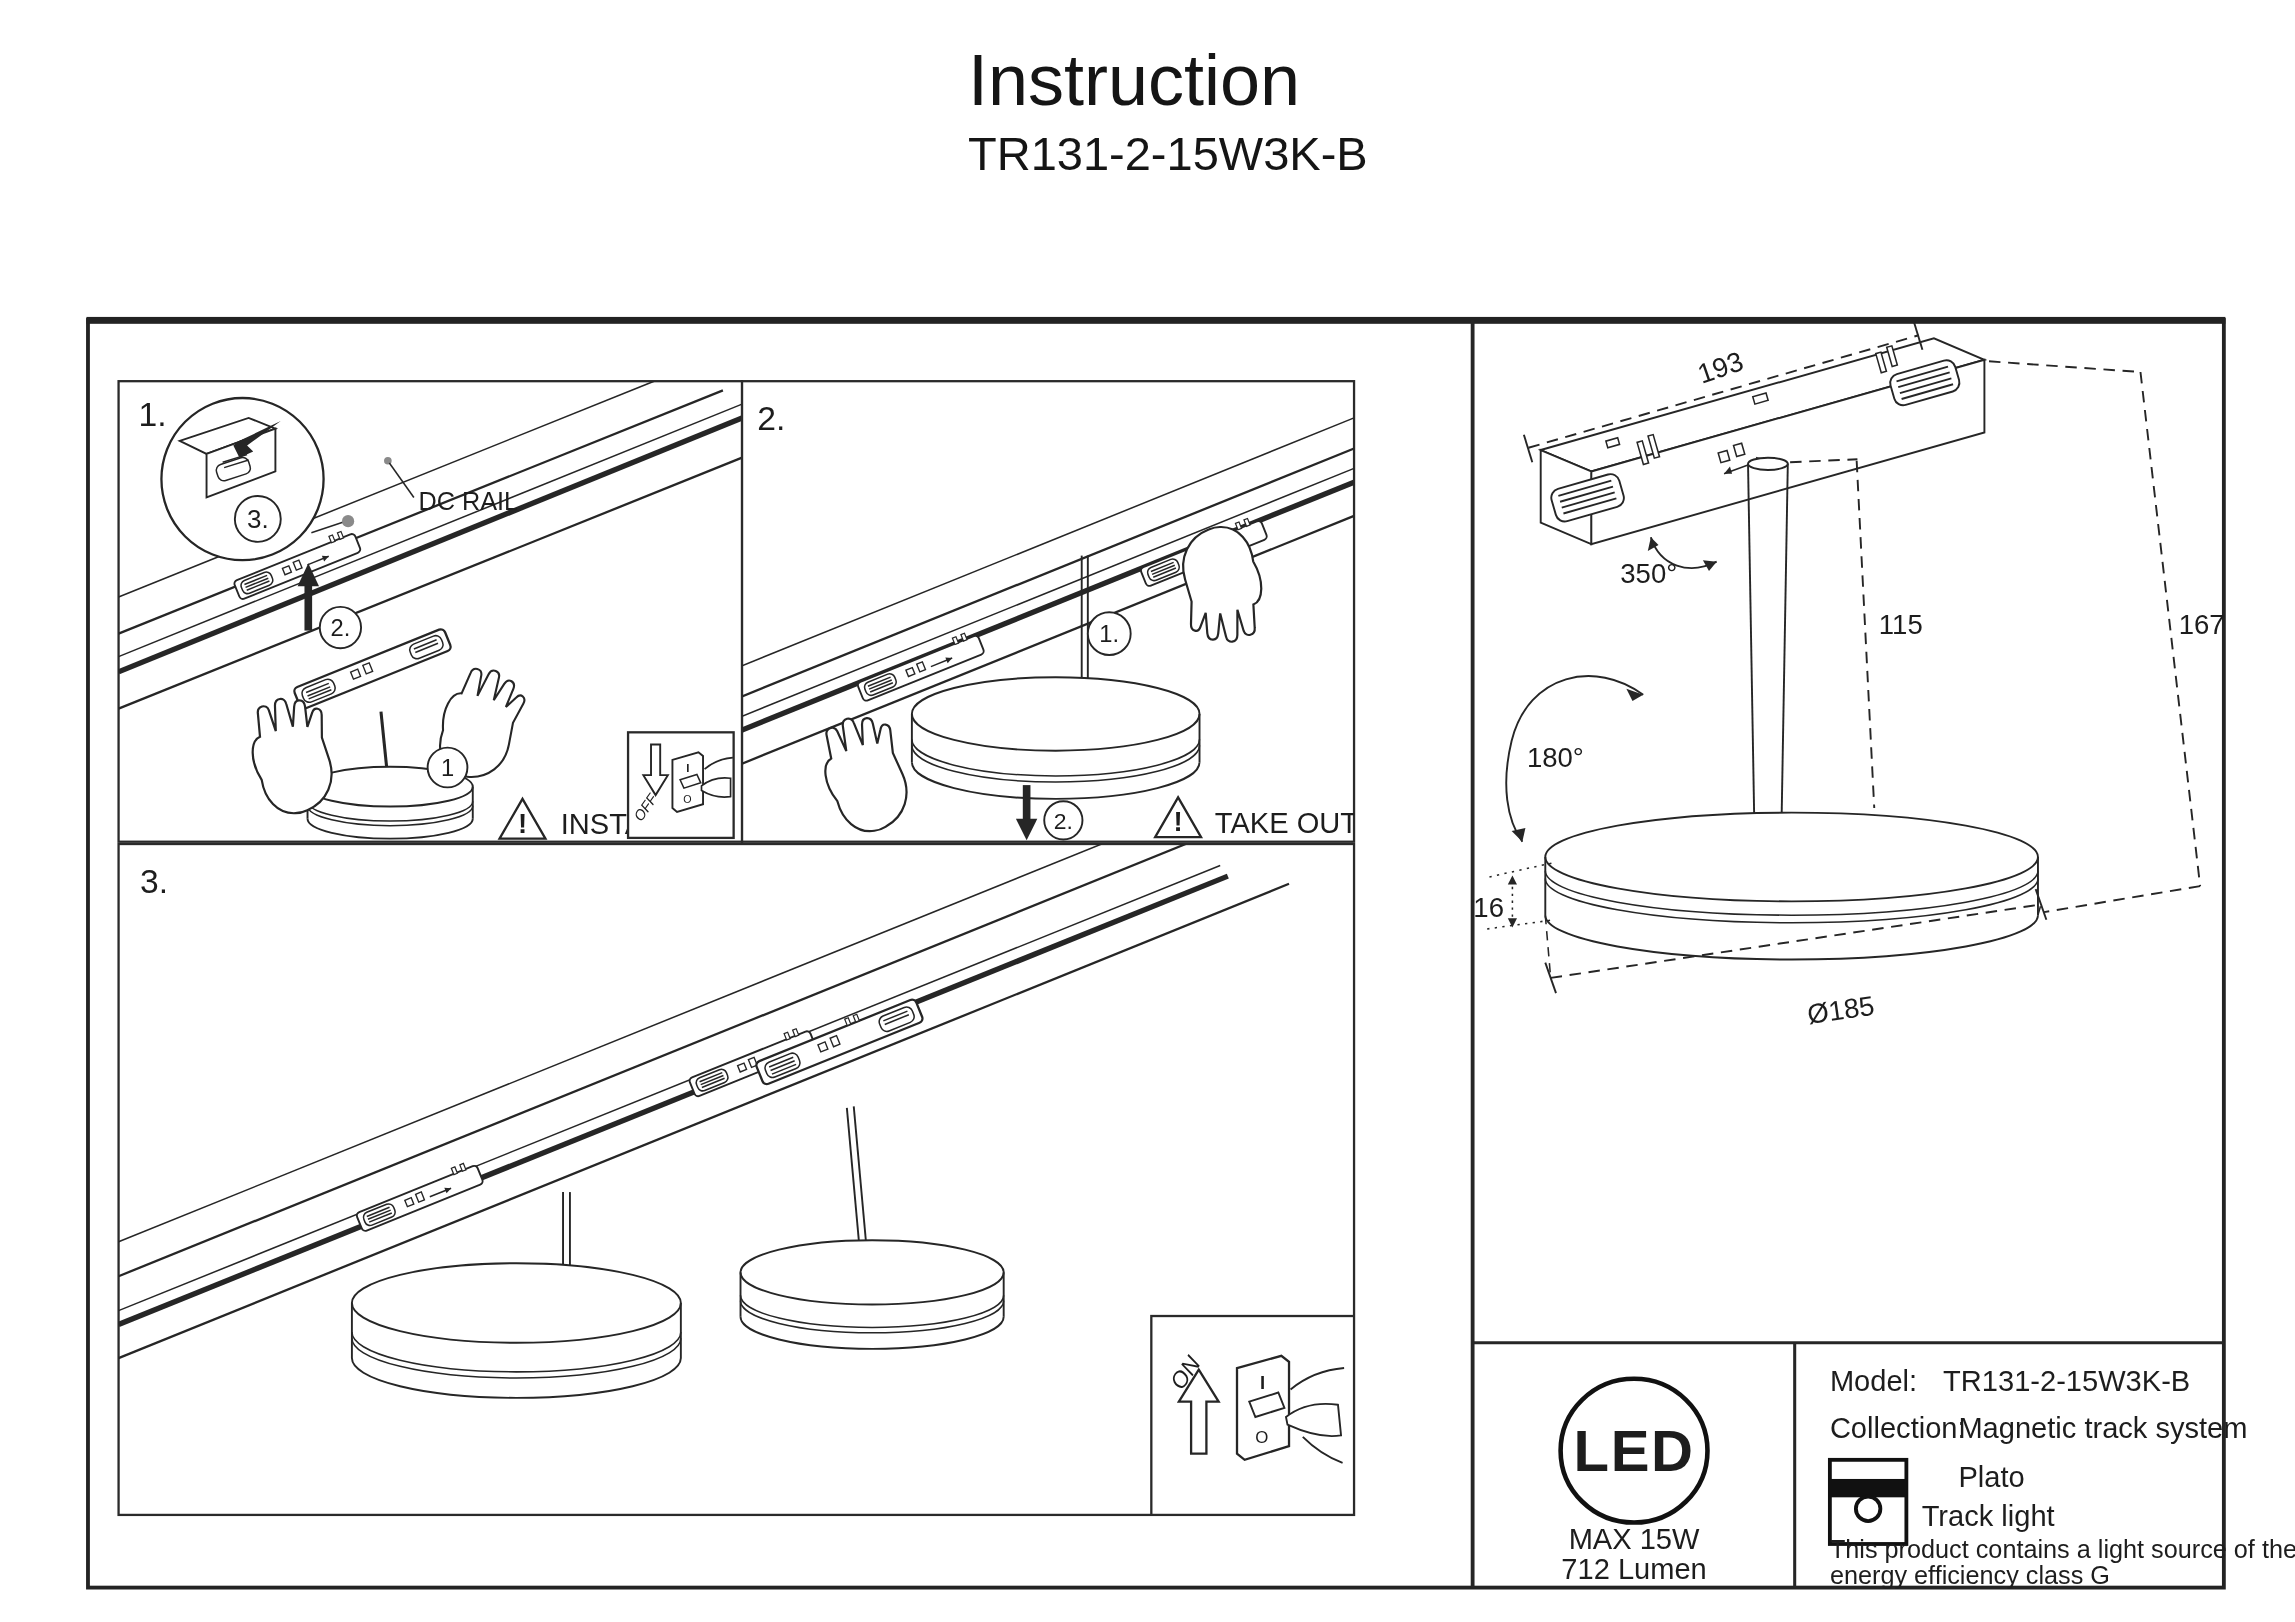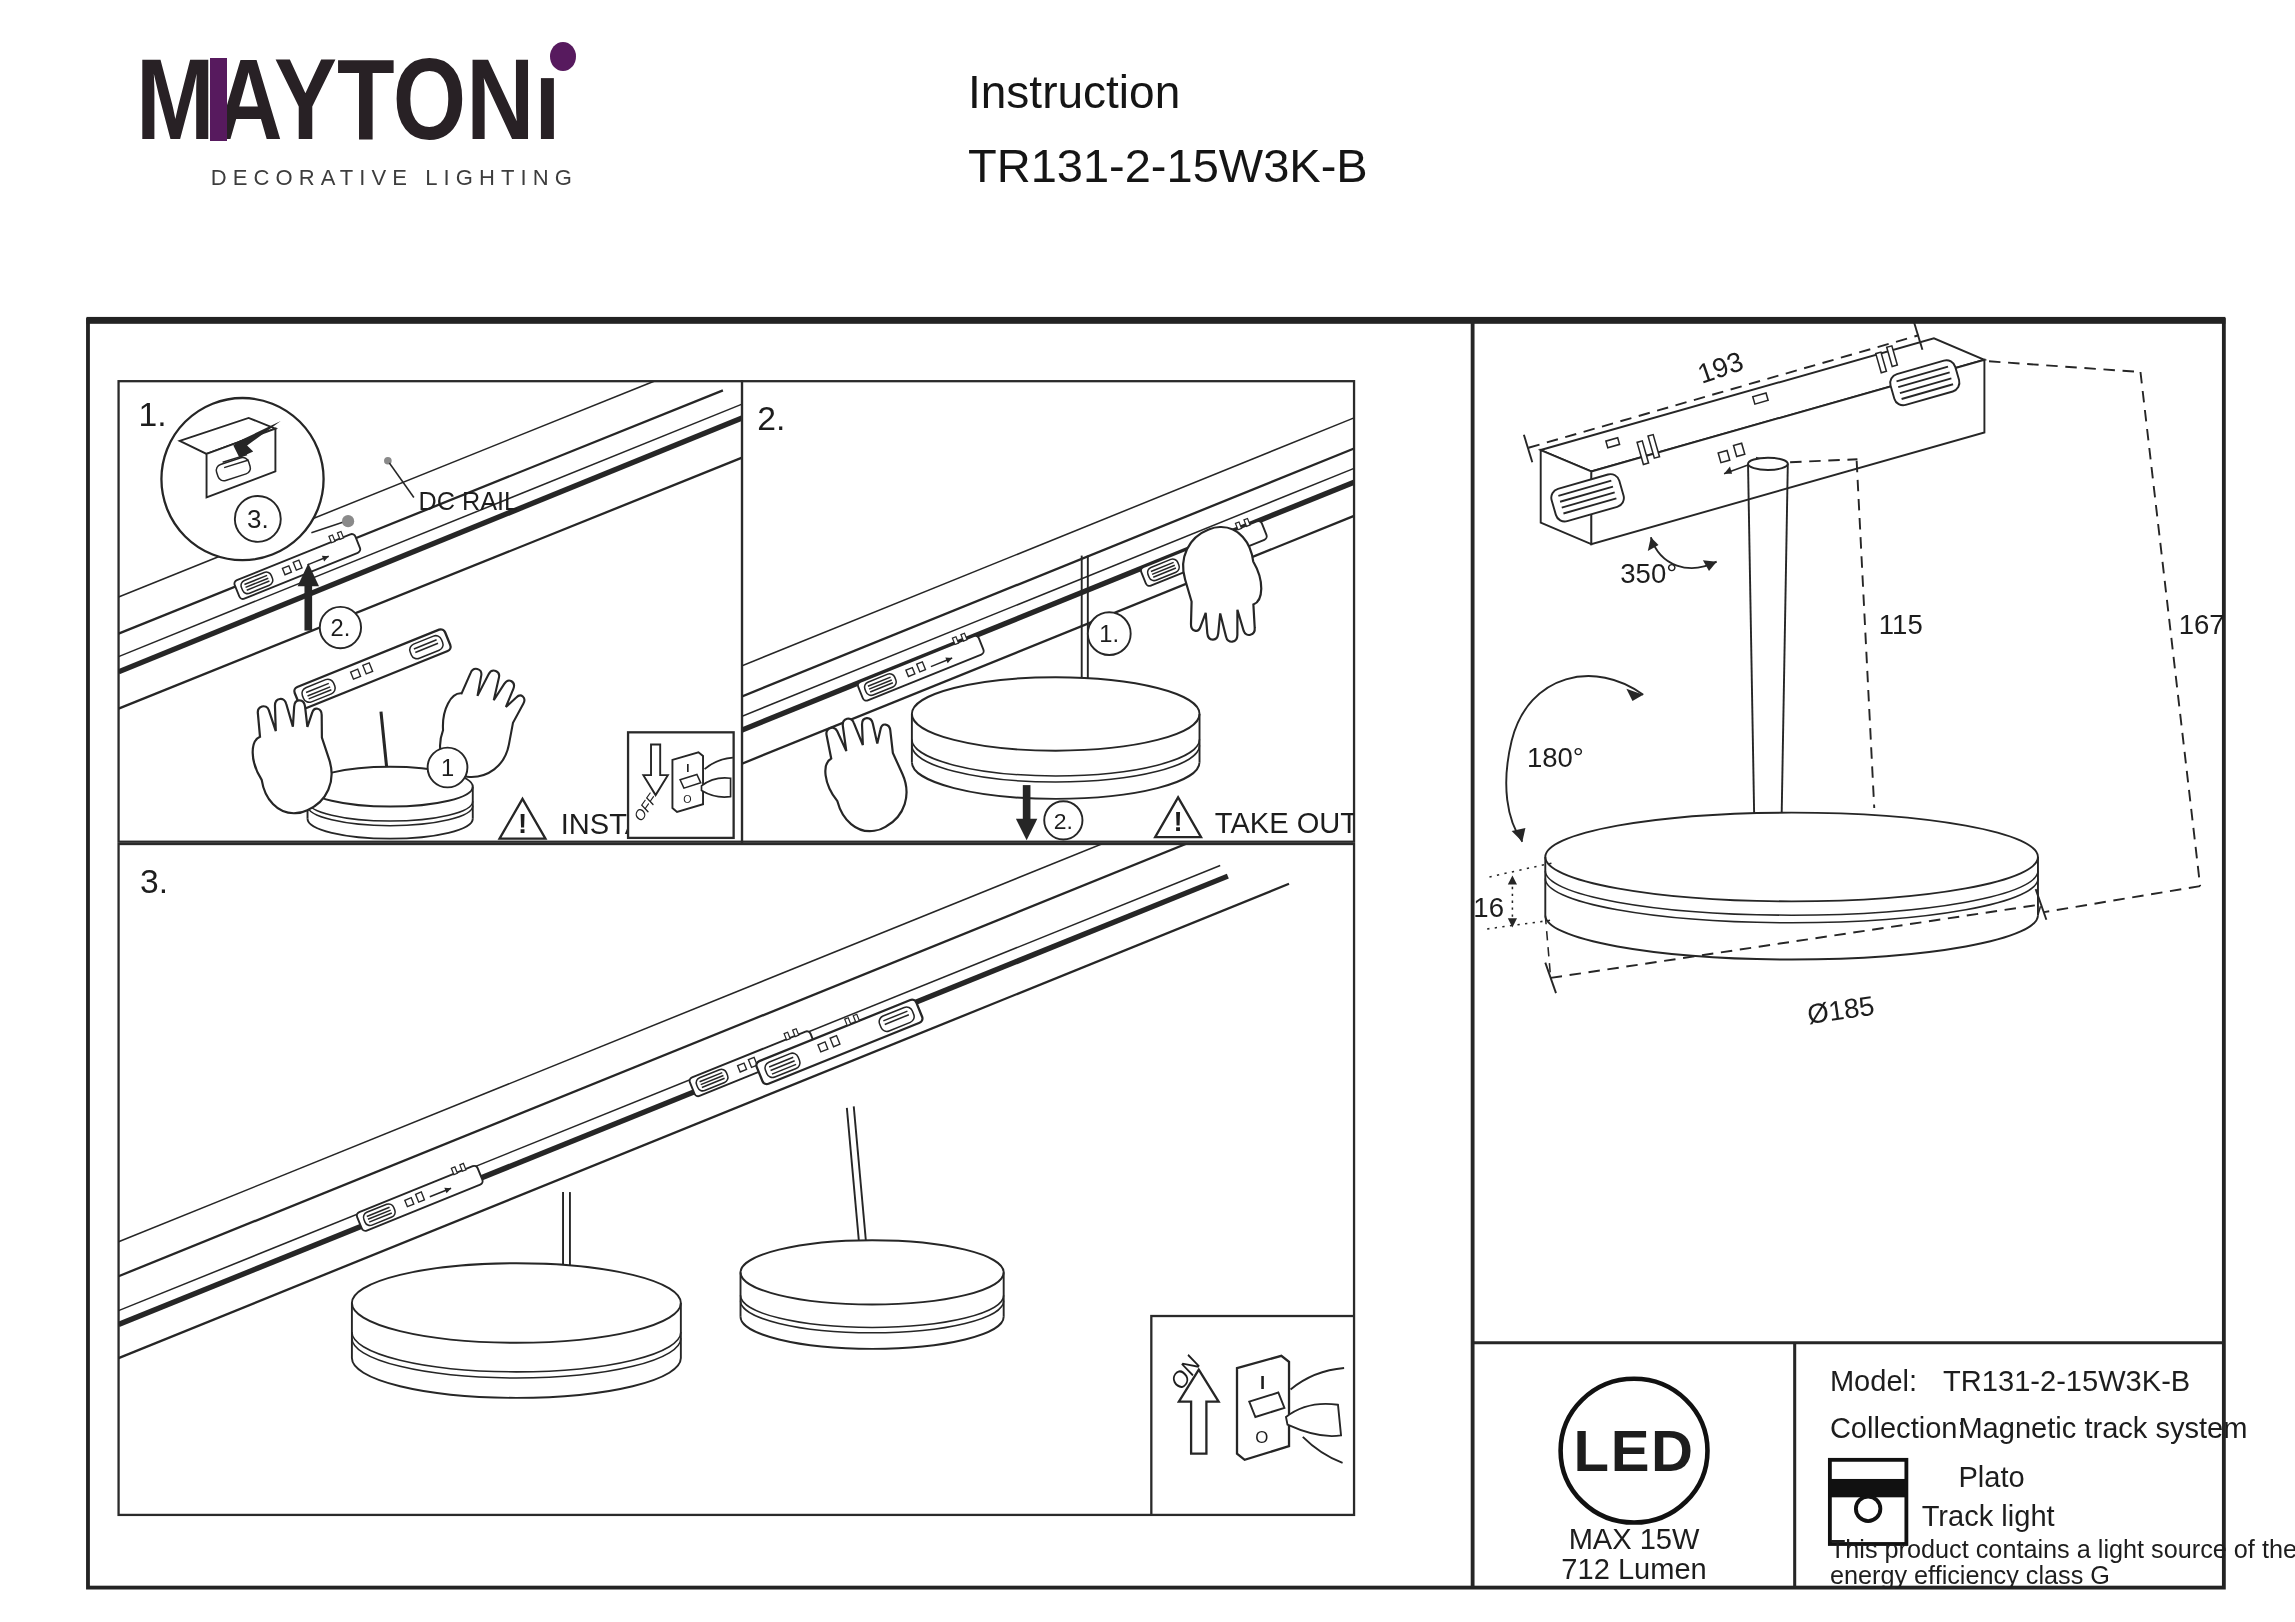--- a/index.html
+++ b/index.html
@@ -8,37 +8,31 @@
   .art{position:absolute;left:0;top:0;z-index:1;}
   
   .brand{position:absolute;left:136px;top:42px;width:442px;z-index:2;}
   .brand-word{position:relative;display:inline-block;font-size:115px;line-height:115px;font-weight:bold;
               color:#282125;letter-spacing:0px;transform:scaleX(0.82);transform-origin:left top;white-space:nowrap;}
   .brand-mbar{position:absolute;left:74px;top:16px;width:17px;height:83px;background:#571a5e;}
   .brand-dot{position:absolute;left:414px;top:0px;width:26px;height:29px;border-radius:50%;background:#571a5e;}
   .brand-tagline{margin-top:7.7px;width:442px;text-align:right;font-size:22px;letter-spacing:6.1px;color:#3d3d3d;}
   
   .header{position:absolute;left:968px;top:44px;z-index:2;}
-  .header-title{font-size:46px;line-height:73px;color:#151515;margin-top:12px;}
+  .header-title{font-size:72px;line-height:73px;color:#151515;}
   .header-model{font-size:47px;line-height:49px;margin-top:12.2px;color:#151515;}
   text{font-family:"Liberation Sans",sans-serif;fill:#1d1d1d;}
   .ln{stroke:#262626;fill:none;}
   .fw{fill:#ffffff;stroke:#262626;}
 </style>
 </head>
 <body>
 
 <div class="page">
 
-  <div class="brand">
-    <div class="brand-word"><span>MAYTON</span><span>ı</span></div>
-    <div class="brand-mbar"></div>
-    <div class="brand-dot"></div>
-    <div class="brand-tagline">DECORATIVE LIGHTING</div>
-  </div>
 
   <div class="header">
     <div class="header-title">Instruction</div>
     <div class="header-model">TR131-2-15W3K-B</div>
   </div>
 
   <svg class="art" width="2295" height="1623" viewBox="0 0 3000 2121">
     <defs>
       <clipPath id="clipP1">
           <rect x="0" y="0" width="815" height="602"></rect>

